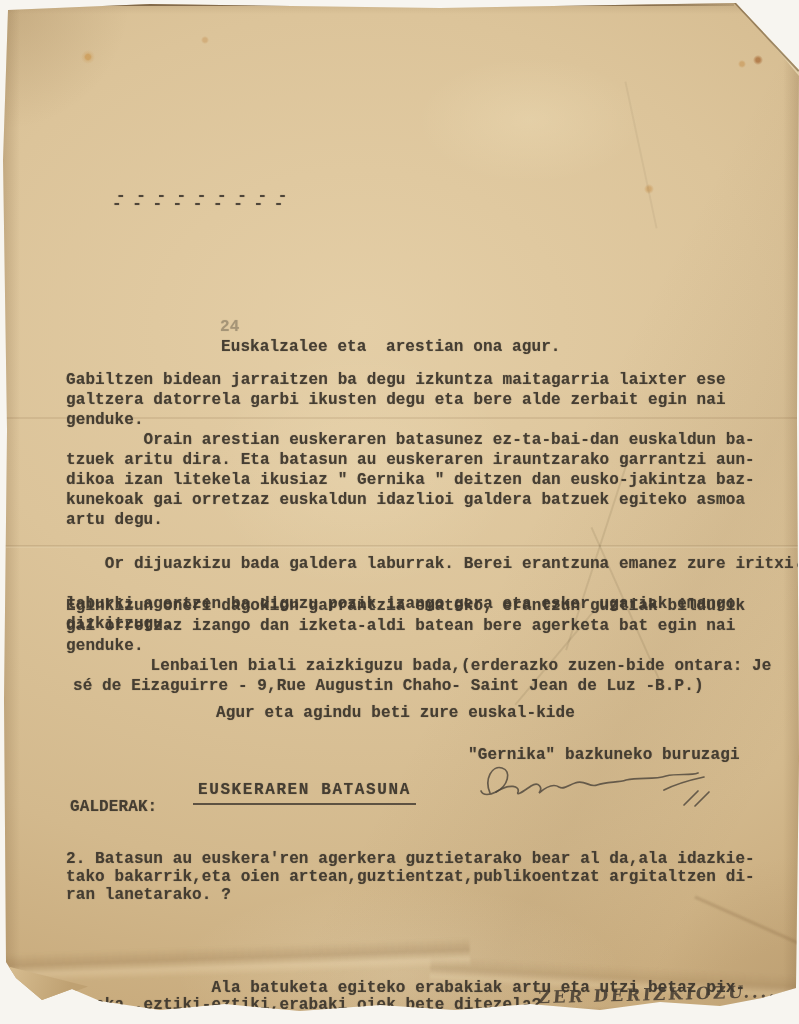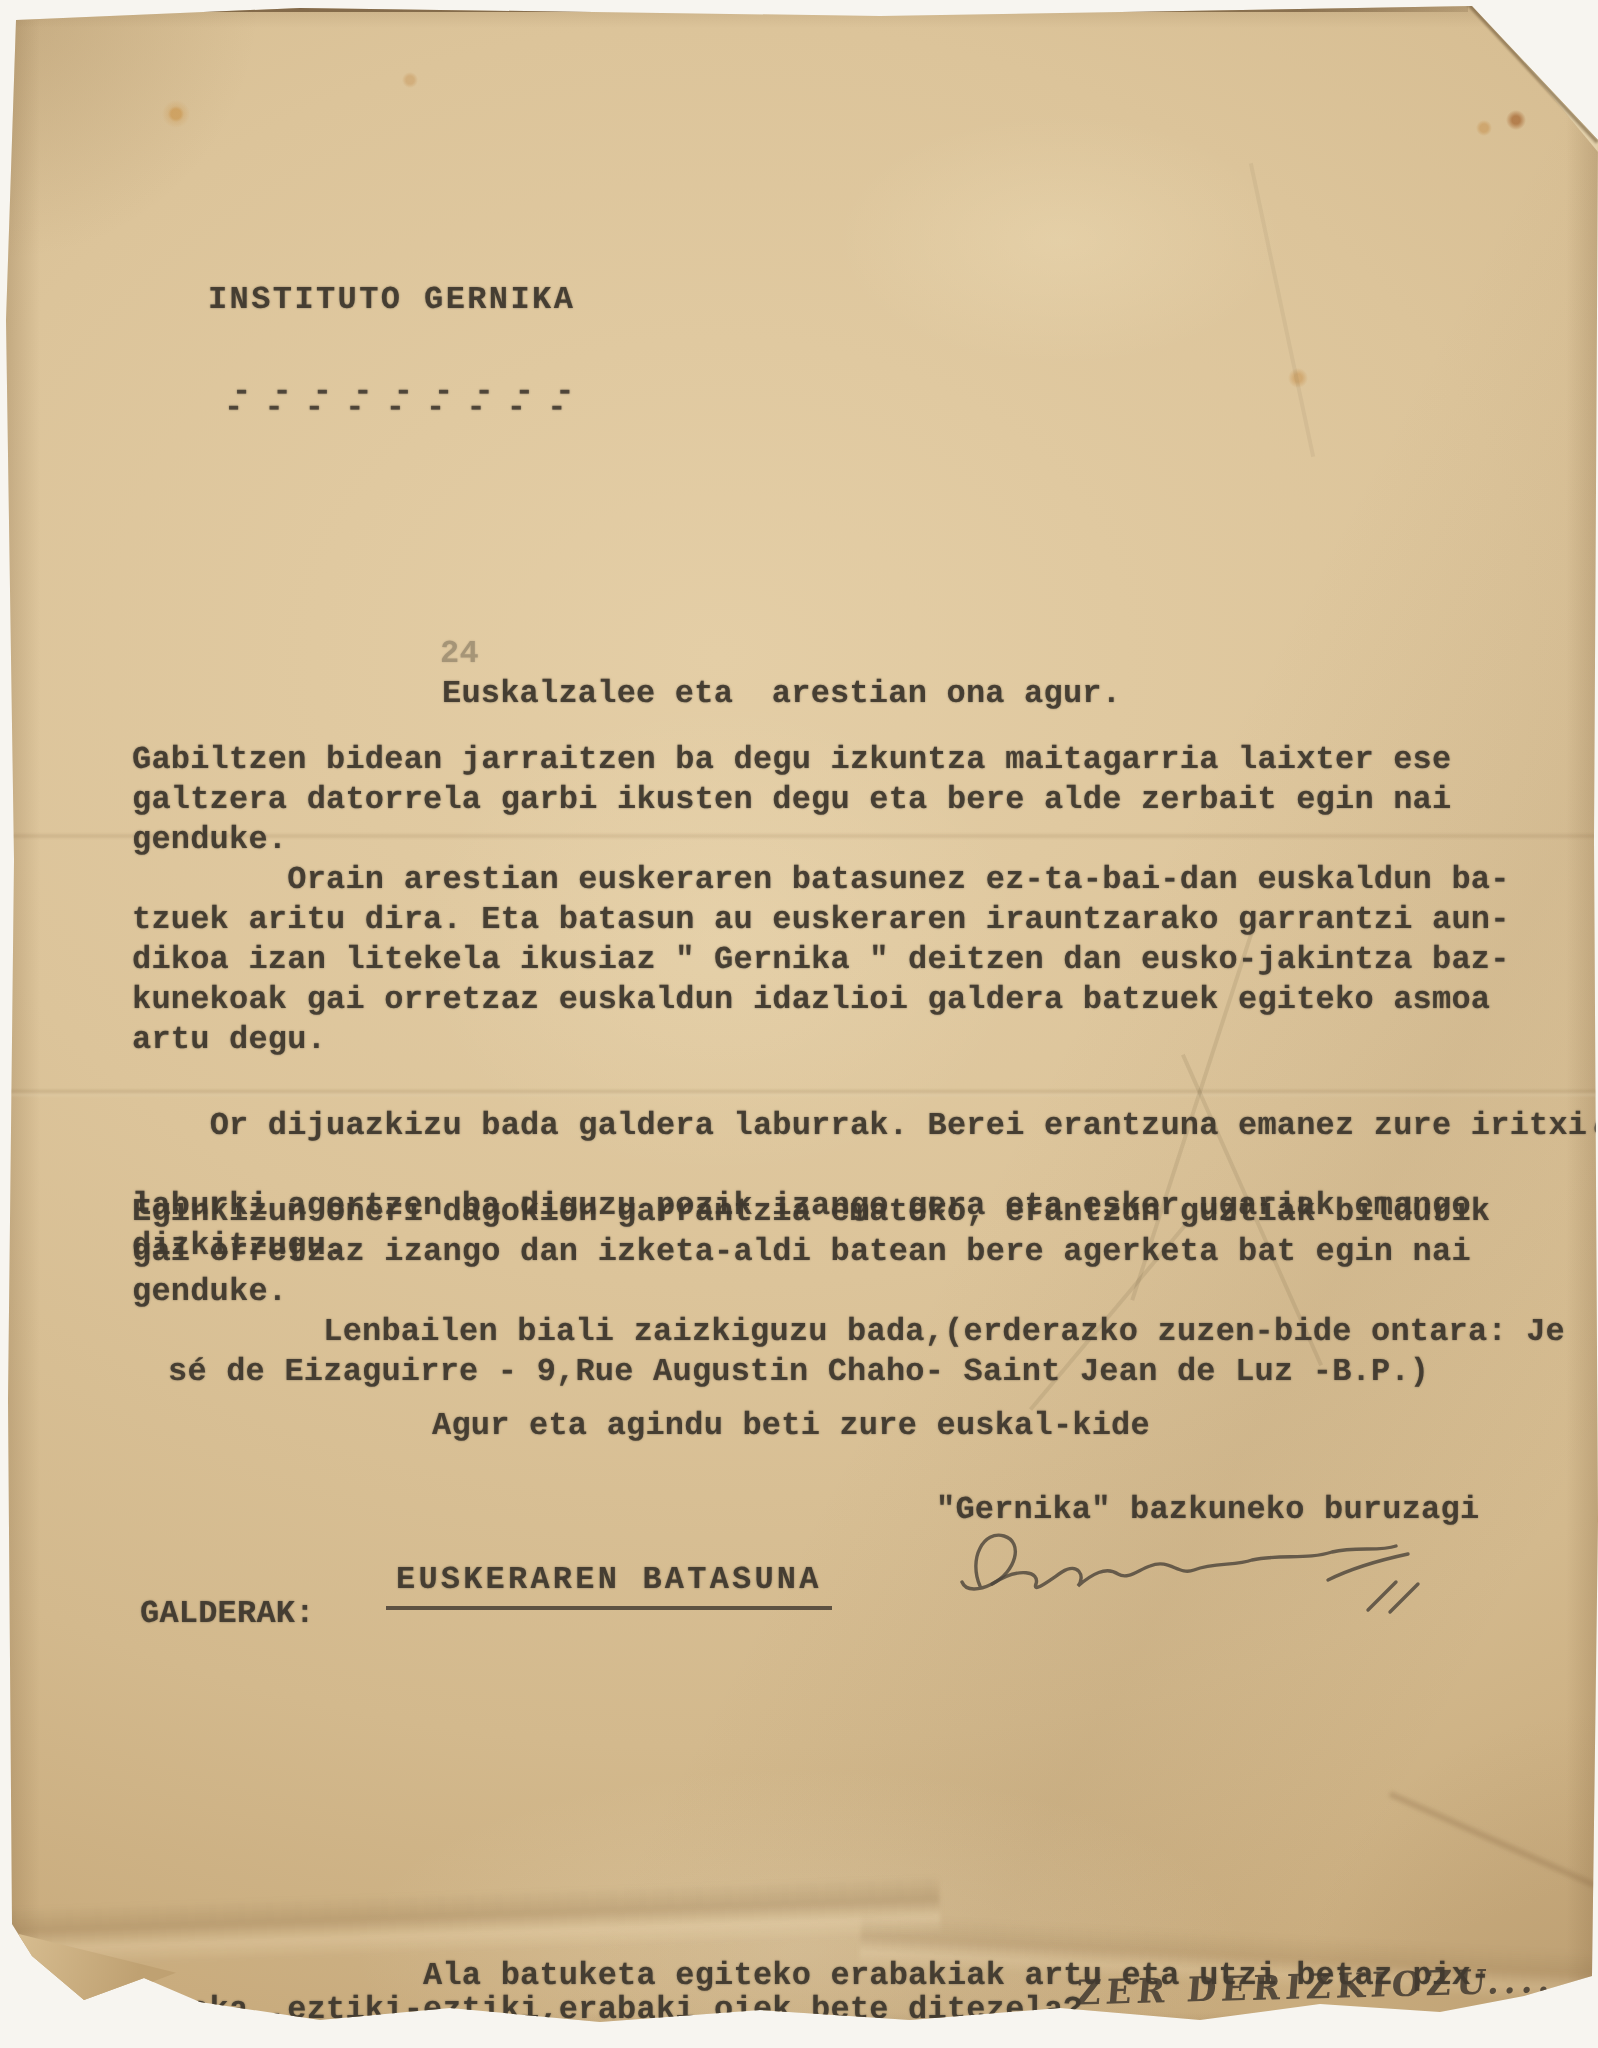--- a/index.html
+++ b/index.html
@@ -103,21 +103,20 @@
   <div class="fold f2"></div>
   <div class="scratch s1"></div>
   <div class="scratch s2"></div>
   <div class="scratch s3"></div>
   <div class="scratch s4"></div>
   <div class="wrinkle w1"></div>
   <div class="wrinkle w2"></div>
   <div class="wrinkle w3"></div>
   <div class="flap-bl"></div>
 
-  <div class="tx lh" style="left:104px;top:140px;">INSTITUTO GERNIKA</div>
   <div class="tx rule" style="left:116px;top:193px;">- - - - - - - - -</div>
   <div class="tx rule" style="left:112px;top:201px;">- - - - - - - - -</div>
 
   <div class="tx faint" style="left:220px;top:317px;">24</div>
 
   <div class="tx" style="left:221px;top:337px;">Euskalzalee eta  arestian ona agur.</div>
 
   <div class="tx" style="left:66px;top:370px;">Gabiltzen bidean jarraitzen ba degu izkuntza maitagarria laixter ese
 galtzera datorrela garbi ikusten degu eta bere alde zerbait egin nai
 genduke.</div>
@@ -131,40 +130,43 @@
   <div class="tx" style="left:66px;top:531px;">
     <span>Or dijuazkizu bada galdera laburrak. Berei erantzuna emanez zure iritxi</span><span class="hand-a">a</span>
     <div>laburki agertzen ba diguzu pozik izango gera eta esker ugariak emango
 dizkitzugu.</div>
   </div>
 
   <div class="tx" style="left:66px;top:596px;">Eginkizun oneri dagokion garrantzia emateko, erantzun guztiak bildurik
 gai orretzaz izango dan izketa-aldi batean bere agerketa bat egin nai
 genduke.</div>
 
-  <div class="tx" style="left:84px;top:656px;font-family:Liberation Mono, monospace;">        Lenbailen biali zaizkiguzu bada,(erderazko zuzen-bide ontara: Je
+  <div class="tx" style="left:73px;top:656px;font-family:Liberation Mono, monospace;">        Lenbailen biali zaizkiguzu bada,(erderazko zuzen-bide ontara: Je
 sé de Eizaguirre - 9,Rue Augustin Chaho- Saint Jean de Luz -B.P.)</div>
 
   <div class="tx" style="left:216px;top:703px;">Agur eta agindu beti zure euskal-kide</div>
 
   <div class="tx" style="left:468px;top:745px;">"Gernika" bazkuneko buruzagi</div>
 
   <svg class="sig" width="280" height="62" viewBox="0 0 280 62">
     <g fill="none" stroke="rgba(75,68,58,.8)" stroke-width="1.7" stroke-linecap="round">
       <path d="M22,40 C16,26 24,12 34,15 C44,18 40,33 28,39 C22,42 15,43 13,38"></path>
       <path d="M28,39 C42,30 52,33 50,39 C48,44 57,37 63,33 C71,28 75,35 71,40 C78,34 85,30 91,34 C96,37 101,32 107,30 C117,26 121,35 129,32 C139,28 150,30 158,27 C172,24 186,27 198,23 C210,20 222,23 230,20"></path>
       <path d="M196,37 C208,31 222,27 236,24"></path>
       <path d="M216,52 L230,38"></path>
       <path d="M227,53 L241,39"></path>
     </g>
   </svg>
 
   <div class="tx heading" style="left:193px;top:780px;">EUSKERAREN BATASUNA</div>
 
   <div class="tx" style="left:70px;top:798px;line-height:18px;">GALDERAK:</div>
 
+  <div class="tx q" style="left:66px;top:850px;">2. Batasun au euskera'ren agerkera guztietarako bear al da,ala idazkie-
+tako bakarrik,eta oien artean,guztientzat,publikoentzat argitaltzen di-
+ran lanetarako. ?</div>
 
   <div class="tx fin" style="left:66px;top:980px;">               Ala batuketa egiteko erabakiak artu eta utzi betaz pix-
 kanaka ,eztiki-eztiki,erabaki oiek bete ditezela?</div>
 
   <div class="hand-note">ZER DERIZKIOZU.....</div>
 
 </div>
 
 </body></html>

